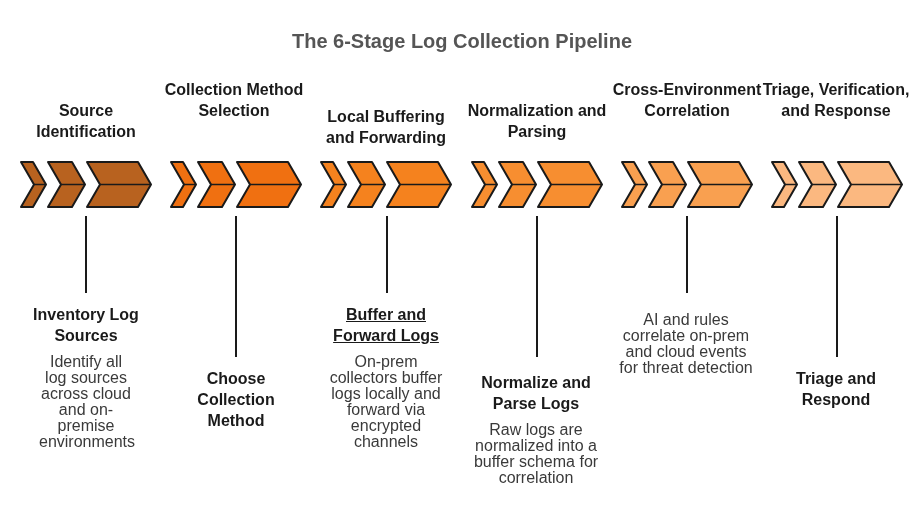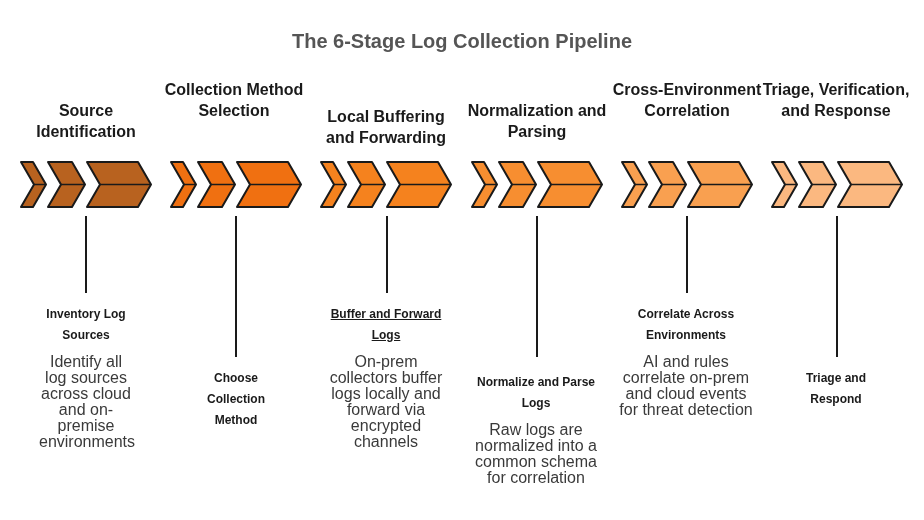--- a/index.html
+++ b/index.html
@@ -4,21 +4,21 @@
 <style>
   html, body { margin: 0; padding: 0; background: #ffffff; }
   body { width: 924px; height: 520px; position: relative; overflow: hidden;
          font-family: "Liberation Sans", "DejaVu Sans", sans-serif; }
   .title { position: absolute; left: 0; width: 924px; top: 30px; text-align: center;
            font-size: 20px; font-weight: bold; color: #555555; }
   .stage-title { position: absolute; width: 150px; text-align: center; font-size: 16px;
                  font-weight: bold; color: #1a1a1a; line-height: 21px; }
   .connector { position: absolute; width: 2px; background: #1a1a1a; }
   .card { position: absolute; width: 150px; text-align: center; }
-  .card-title { font-size: 12px; font-weight: bold; color: #1a1a1a; line-height: 21px; }
+  .card-title { font-size: 16px; font-weight: bold; color: #1a1a1a; line-height: 21px; }
   .card-desc { font-size: 16px; color: #3a3a3a; line-height: 16px; margin-top: 8px; }
   svg.chev { position: absolute; left: 0; top: 0; }
 </style>
 </head>
 <body>
 
 <div class="title">The 6-Stage Log Collection Pipeline</div>
 
 <svg class="chev" id="chev-svg" width="924" height="520">
     <g>
@@ -91,21 +91,20 @@
 </div>
 <div class="card" style="left:161px; top:368px;">
   <div class="card-title" style="padding:0 36px;">Choose Collection Method</div>
 </div>
 <div class="card" style="left:311px; top:304px;">
   <div class="card-title" style="padding:0 18px;text-decoration:underline;">Buffer and Forward Logs</div>
   <div class="card-desc" style="padding:0 12px;">On-prem collectors buffer logs locally and forward via encrypted channels</div>
 </div>
 <div class="card" style="left:461px; top:372px;">
   <div class="card-title" style="padding:0 4px;">Normalize and Parse Logs</div>
-  <div class="card-desc" style="padding:0 10px;">Raw logs are normalized into a common schema for correlation</div>
+  <div class="card-desc" style="padding:0 10px;">Raw logs are normalized into a buffer schema for correlation</div>
 </div>
 <div class="card" style="left:611px; top:304px;">
-  <div class="card-title" style="padding:0 8px;">Correlate Across Environments</div>
   <div class="card-desc" style="padding:0 6px;">AI and rules correlate on-prem and cloud events for threat detection</div>
 </div>
 <div class="card" style="left:761px; top:368px;">
   <div class="card-title" style="padding:0 24px;">Triage and Respond</div>
 </div>
 
 </body></html>

